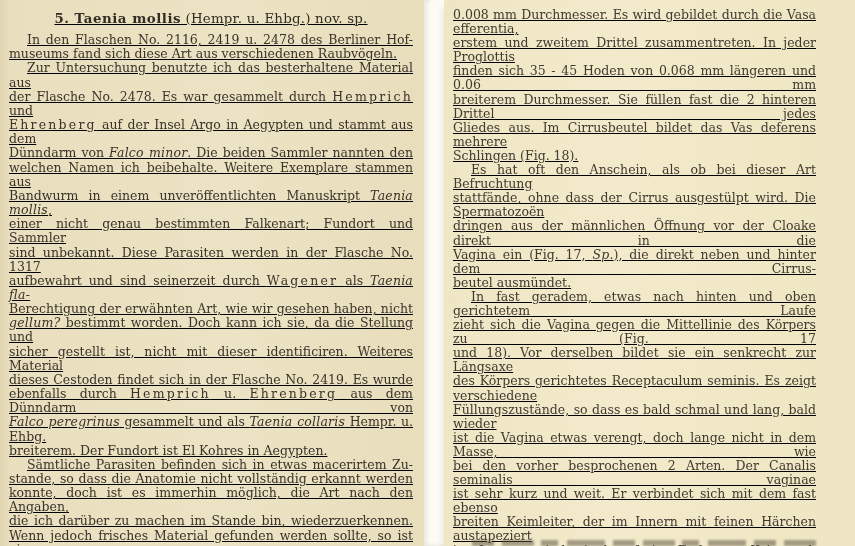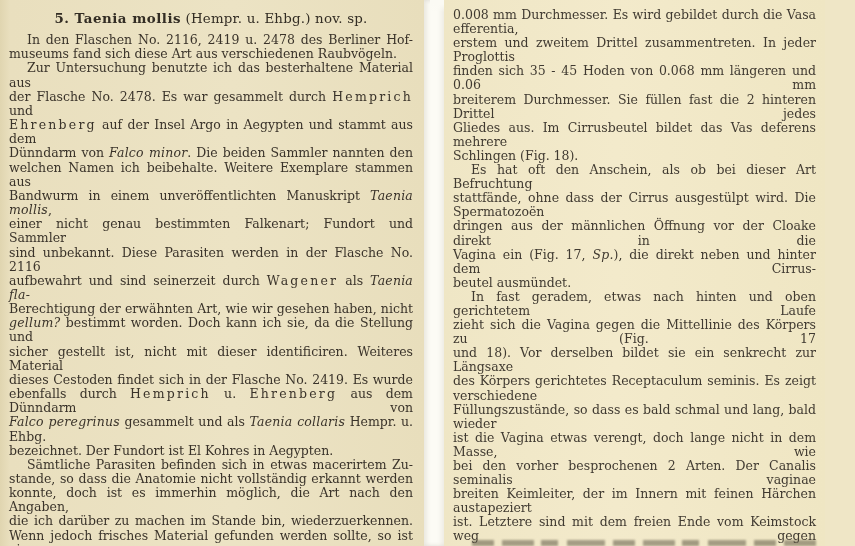--- a/index.html
+++ b/index.html
@@ -2,21 +2,21 @@
 <html lang="de"><head>
 <meta charset="utf-8">
 <style>
   html,body{margin:0;padding:0;}
   body{
     width:855px;height:546px;overflow:hidden;position:relative;
     font-family:"DejaVu Serif","Liberation Serif",serif;
     background:#efe6c6;
   }
   .scan{position:absolute;inset:0;}
-  .page{position:absolute;top:0;height:546px;}
+  .page{position:absolute;top:0;height:546px;text-decoration:underline;}
   .page-left{
     left:0;width:424px;
     background:linear-gradient(90deg,#e0d5b0 0,#e9dfbe 10px,#ece3c4 55%,#e8debc 100%);
   }
   .page-right{
     left:444px;width:381px;
     background:linear-gradient(90deg,#efe6c5 0,#f3eacb 45%,#efe6c3 100%);
   }
   .seam{
     position:absolute;left:424px;top:0;width:20px;height:546px;
@@ -75,29 +75,29 @@
           <div class="line last">museums fand sich diese Art aus verschiedenen Raubvögeln.</div>
         </div>
         <div class="para">
           <div class="line first">Zur Untersuchung benutzte ich das besterhaltene Material aus</div>
           <div class="line">der Flasche No. 2478.  Es war gesammelt durch <span class="g">Hemprich</span> und</div>
           <div class="line"><span class="g">Ehrenberg</span> auf der Insel Argo in Aegypten und stammt aus dem</div>
           <div class="line">Dünndarm von <i>Falco minor</i>.  Die beiden Sammler nannten den</div>
           <div class="line">welchen Namen ich beibehalte.  Weitere Exemplare stammen aus</div>
           <div class="line">Bandwurm in einem unveröffentlichten Manuskript <i>Taenia mollis</i>,</div>
           <div class="line">einer nicht genau bestimmten Falkenart; Fundort und Sammler</div>
-          <div class="line">sind unbekannt.  Diese Parasiten werden in der Flasche No. 2116</div>
+          <div class="line">sind unbekannt.  Diese Parasiten werden in der Flasche No. 1317</div>
           <div class="line">aufbewahrt und sind seinerzeit durch <span class="g">Wagener</span> als <i>Taenia fla-</i></div>
           <div class="line">Berechtigung der erwähnten Art, wie wir gesehen haben, nicht</div>
           <div class="line"><i>gellum?</i> bestimmt worden.  Doch kann ich sie, da die Stellung und</div>
           <div class="line">sicher gestellt ist, nicht mit dieser identificiren.  Weiteres Material</div>
           <div class="line">dieses Cestoden findet sich in der Flasche No. 2419.  Es wurde</div>
           <div class="line">ebenfalls durch <span class="g">Hemprich</span> u. <span class="g">Ehrenberg</span> aus dem Dünndarm von</div>
           <div class="line"><i>Falco peregrinus</i> gesammelt und als <i>Taenia collaris</i> Hempr. u. Ehbg.</div>
-          <div class="line last">bezeichnet.  Der Fundort ist El Kohres in Aegypten.</div>
+          <div class="line last">breiterem.  Der Fundort ist El Kohres in Aegypten.</div>
         </div>
         <div class="para">
           <div class="line first">Sämtliche Parasiten befinden sich in etwas macerirtem Zu-</div>
           <div class="line">stande, so dass die Anatomie nicht vollständig erkannt werden</div>
           <div class="line">konnte, doch ist es immerhin möglich, die Art nach den Angaben,</div>
           <div class="line">die ich darüber zu machen im Stande bin, wiederzuerkennen.</div>
           <div class="line">Wenn jedoch frisches Material gefunden werden sollte, so ist eine</div>
         </div>
       </div>
   </div>
@@ -123,20 +123,21 @@
           <div class="line last">beutel ausmündet.</div>
         </div>
         <div class="para">
           <div class="line first">In fast geradem, etwas nach hinten und oben gerichtetem Laufe</div>
           <div class="line">zieht sich die Vagina gegen die Mittellinie des Körpers zu (Fig. 17</div>
           <div class="line">und 18).  Vor derselben bildet sie ein senkrecht zur Längsaxe</div>
           <div class="line">des Körpers gerichtetes Receptaculum seminis.  Es zeigt verschiedene</div>
           <div class="line">Füllungszustände, so dass es bald schmal und lang, bald wieder</div>
           <div class="line">ist die Vagina etwas verengt, doch lange nicht in dem Masse, wie</div>
           <div class="line">bei den vorher besprochenen 2 Arten.  Der Canalis seminalis vaginae</div>
+          <div class="line">ist sehr kurz und weit.  Er verbindet sich mit dem fast ebenso</div>
           <div class="line">breiten Keimleiter, der im Innern mit feinen Härchen austapeziert</div>
           <div class="line">ist.  Letztere sind mit dem freien Ende vom Keimstock weg gegen</div>
         </div>
       </div>
     <div class="cutoff cutoff-right">
       <div class="bars"></div>
     </div>
   </div>
 
 </div>

